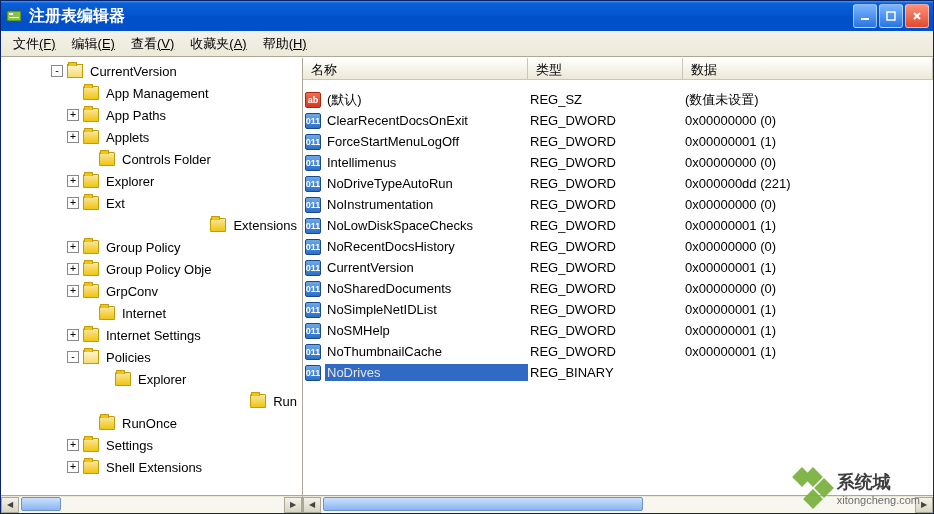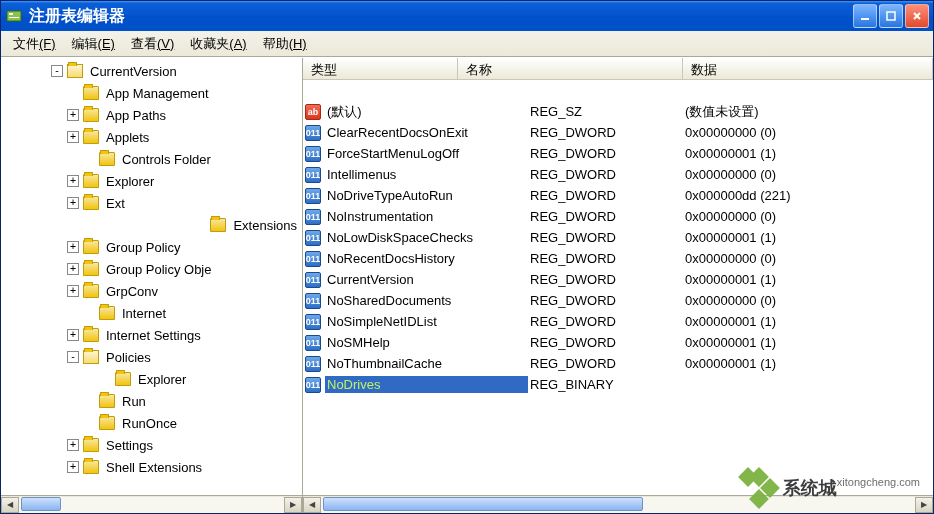--- a/index.html
+++ b/index.html
@@ -32,39 +32,39 @@
     .folder-icon.open { background: linear-gradient(to bottom, #fdf5d4, #f7dc6f); border: 1px solid #c29d0b; }
     .folder-icon.open::before { content: ""; position: absolute; top: -3px; left: 0; width: 7px; height: 3px; background: #f1c40f; border: 1px solid #c29d0b; border-bottom: none; }
     .tree-label { padding: 1px 3px; }
     
     .listpanel { flex: 1; display: flex; flex-direction: column; overflow: hidden; }
     .listheader { height: 22px; display: flex; background: linear-gradient(to bottom, #fff, #ece9d8); border-bottom: 1px solid #cbc7b8; font-size: 13px; }
     .listheader .col { padding: 3px 8px; border-right: 1px solid #cbc7b8; }
     .col-name { width: 225px; }
     .col-type { width: 155px; }
     .col-data { flex: 1; }
-    .listview { flex: 1; overflow: hidden; padding: 1px 0; font-size: 13px; margin-top: 20px; }
+    .listview { flex: 1; overflow: hidden; padding: 9px 0; font-size: 13px; }
     .list-row { display: flex; align-items: center; height: 21px; }
     .val-icon { width: 16px; height: 16px; margin: 0 4px 0 2px; border-radius: 2px; display: inline-flex; align-items: center; justify-content: center; font-size: 9px; font-weight: bold; color: #fff; flex-shrink: 0; }
     .val-icon.sz { background: linear-gradient(to bottom, #f36b56, #d9381e); border: 1px solid #a52a12; }
     .val-icon.bin { background: linear-gradient(to bottom, #6da8e8, #2c6fc9); border: 1px solid #1a4a8a; }
     .cell-name { width: 203px; padding: 1px 2px; overflow: hidden; }
     .cell-type { width: 155px; padding: 1px 2px; }
     .cell-data { flex: 1; padding: 1px 2px; }
-    .list-row.selected .cell-name { background: #316ac5; color: #bef264; }
+    .list-row.selected .cell-name { background: #316ac5; color: #e5e5e5; }
     
     .hscroll { height: 18px; background: #ece9d8; border-top: 1px solid #aca899; display: flex; align-items: center; }
     .scroll-btn { width: 18px; height: 16px; background: linear-gradient(to bottom, #f3f2ea, #d9d5c3); border: 1px solid #aca899; display: inline-flex; align-items: center; justify-content: center; font-size: 8px; color: #444; }
     .scroll-track { flex: 1; height: 16px; background: #f7f6ef; }
     .scroll-thumb { height: 14px; background: linear-gradient(to bottom, #cde1ff, #8ab4f0); border: 1px solid #6e94c7; border-radius: 2px; margin-top: 0; }
     
     .watermark { position: absolute; right: 14px; bottom: 8px; display: flex; align-items: center; gap: 6px; opacity: 0.95; }
     .wm-icon { width: 36px; height: 36px; position: relative; }
     .wm-diamond { position: absolute; width: 14px; height: 14px; background: #7cb342; transform: rotate(45deg); }
-    .wm-text { display: flex; }
+    .wm-text { display: flex; flex-direction: column; }
     .wm-text .big { font-size: 18px; font-weight: bold; color: #333; }
     .wm-text .small { font-size: 11px; color: #666; }
   </style>
 </head>
 <body>
 
 <div class="window">
   <div class="titlebar">
     <span class="titlebar-icon">
       <svg width="16" height="16" viewBox="0 0 16 16">
@@ -172,21 +172,21 @@
           <div class="tree-node" style="padding-left: 64px;">
             <span class="expander">-</span>
             <span class="folder-icon open"></span>
             <span class="tree-label">Policies</span>
           </div>
           <div class="tree-node" style="padding-left: 96px;">
             <span class="expander blank"></span>
             <span class="folder-icon closed"></span>
             <span class="tree-label">Explorer</span>
           </div>
-          <div class="tree-node" style="padding-left: 80px;">
+          <div class="tree-node" style="padding-left: 80px; justify-content: flex-end;">
             <span class="expander blank"></span>
             <span class="folder-icon closed"></span>
             <span class="tree-label">Run</span>
           </div>
           <div class="tree-node" style="padding-left: 80px;">
             <span class="expander blank"></span>
             <span class="folder-icon closed"></span>
             <span class="tree-label">RunOnce</span>
           </div>
           <div class="tree-node" style="padding-left: 64px;">
@@ -204,22 +204,22 @@
         <div class="scroll-btn">◀</div>
         <div class="scroll-track">
             <div class="scroll-thumb" style="width:40px;margin-left:2px"></div>
           </div>
         <div class="scroll-btn">▶</div>
       </div>
     </div>
 
     <div class="listpanel">
       <div class="listheader">
+        <div class="col col-name">名称</div>
         <div class="col col-type">类型</div>
-        <div class="col col-name">名称</div>
         <div class="col col-data">数据</div>
       </div>
       <div class="listview" id="listview">
           <div class="list-row">
             <span class="val-icon sz">ab</span>
             <span class="cell-name">(默认)</span>
             <span class="cell-type">REG_SZ</span>
             <span class="cell-data">(数值未设置)</span>
           </div>
           <div class="list-row">

